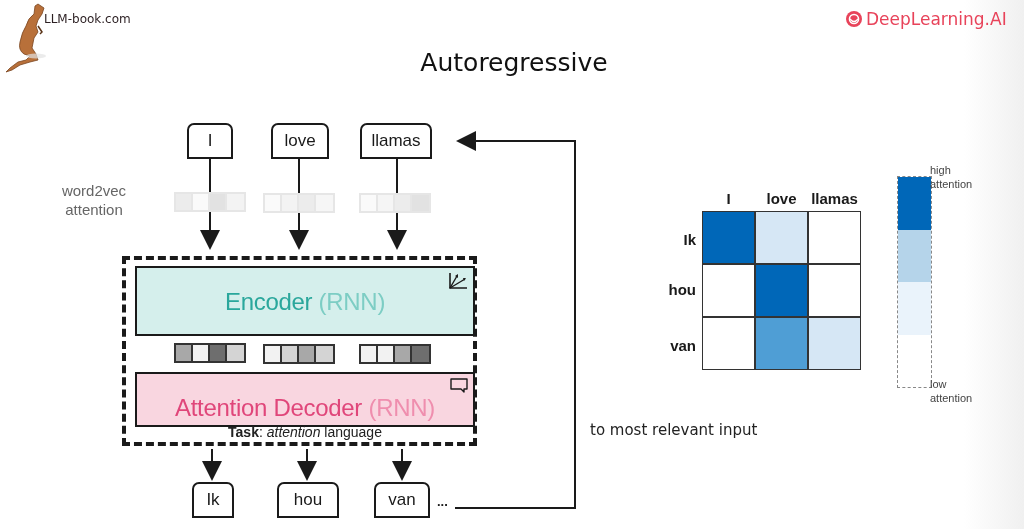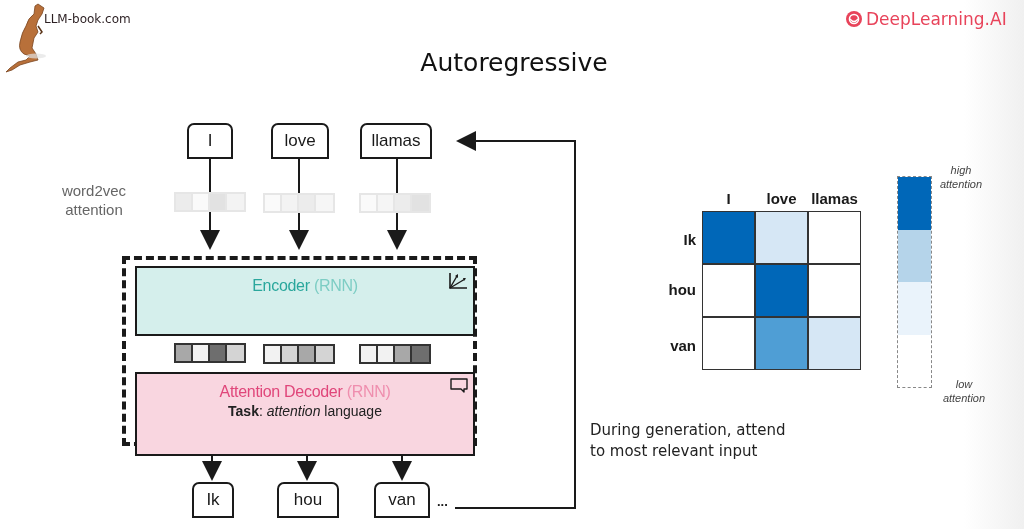--- a/index.html
+++ b/index.html
@@ -40,40 +40,40 @@
 
   .dash-box {
     left: 122px; top: 256px; width: 355px; height: 190px;
     border: 4px dashed #1a1a1a; box-sizing: border-box;
   }
   .block {
     position: absolute; box-sizing: border-box; border: 2px solid #1a1a1a;
     text-align: center;
   }
   .encoder { left: 135px; top: 266px; width: 340px; height: 70px; background: #d5efec; }
-  .decoder { left: 135px; top: 372px; width: 340px; height: 84px; background: #f9d6e0; }
-  .block .head { font-size: 16px; margin-top: 9px; letter-spacing: -0.3px; }
+  .decoder { left: 135px; top: 372px; width: 340px; height: 55px; background: #f9d6e0; }
+  .block .head { font-size: 24px; margin-top: 20px; letter-spacing: -0.3px; }
   .block .task { font-size: 14px; margin-top: 2px; color: #222; }
   .encoder .head .main { color: #2aa79c; }
   .encoder .head .sub { color: #7dcdc4; }
   .decoder .head .main { color: #e0467a; }
   .decoder .head .sub { color: #ef8eae; }
   .task b { font-weight: bold; }
   .task i { font-style: italic; }
   .corner-icon { position: absolute; right: 5px; top: 4px; }
 
   .caption { left: 590px; top: 420px; font-size: 15px; line-height: 21px; color: #222; font-family: "DejaVu Sans", sans-serif; }
 
   
   .hm-col { position: absolute; top: 190px; font-size: 15px; font-weight: bold; text-align: center; width: 53px; }
   .hm-row { position: absolute; left: 650px; width: 46px; text-align: right; font-size: 15px; font-weight: bold; }
   .hm-cell { position: absolute; width: 53px; height: 53px; box-sizing: border-box; border: 1px solid #333; }
   .legend-bar { position: absolute; left: 897px; top: 176px; width: 35px; height: 212px; border: 1px dashed #888; box-sizing: border-box; }
   .legend-seg { position: absolute; left: 0; width: 33px; }
-  .legend-label { position: absolute; font-size: 11px; color: #444; text-align: center; line-height: 14px; font-style: italic; }
+  .legend-label { position: absolute; font-size: 11px; color: #444; line-height: 14px; }
 </style>
 </head>
 <body>
 
 <div class="right-fade"></div>
 
 <svg class="abs" style="left:4px;top:2px" width="42" height="72" viewBox="0 0 42 72">
   <path d="M40 6 L34 2 L31 4 L30 12 Q24 16 22 24 Q18 30 16 40 Q14 48 20 52 L26 54 L22 58 L14 60 L6 66 L2 70 L8 68 L16 63 L26 60 L34 58 L32 52 L28 46 L30 36 L34 30 L32 24 L34 18 L38 12 Z" fill="#b8703a" stroke="#7a4520" stroke-width="0.8"></path>
   <path d="M34 24 L38 30 L36 32" stroke="#5a3418" stroke-width="1.5" fill="none"></path>
   <ellipse cx="32" cy="54" rx="10" ry="2.5" fill="#e2e2e2" opacity="0.7"></ellipse>
@@ -185,21 +185,20 @@
     <path d="M1 1 L17 1 L17 11 L14 11 L14 14 L11 11 L1 11 Z" stroke="#1a1a1a" stroke-width="1.4" fill="none" stroke-linejoin="round"></path>
   </svg>
 </div>
 
 <div class="token" style="left:192px;top:482px;width:42px">Ik</div>
 <div class="token" style="left:277px;top:482px;width:62px">hou</div>
 <div class="token" style="left:374px;top:482px;width:56px">van</div>
 <div class="abs" style="left:437px;top:494px;font-size:13px;font-weight:bold">...</div>
 
 <div class="abs caption">
-  <div>During generation, attend</div>
   <div>to most relevant input</div>
 </div>
 
 <div class="hm-col" style="left:702px">I</div>
 <div class="hm-col" style="left:755px">love</div>
 <div class="hm-col" style="left:808px">llamas</div>
 
 <div class="hm-row" style="top:231px">Ik</div>
 <div class="hm-row" style="top:281px">hou</div>
 <div class="hm-row" style="top:337px">van</div>

